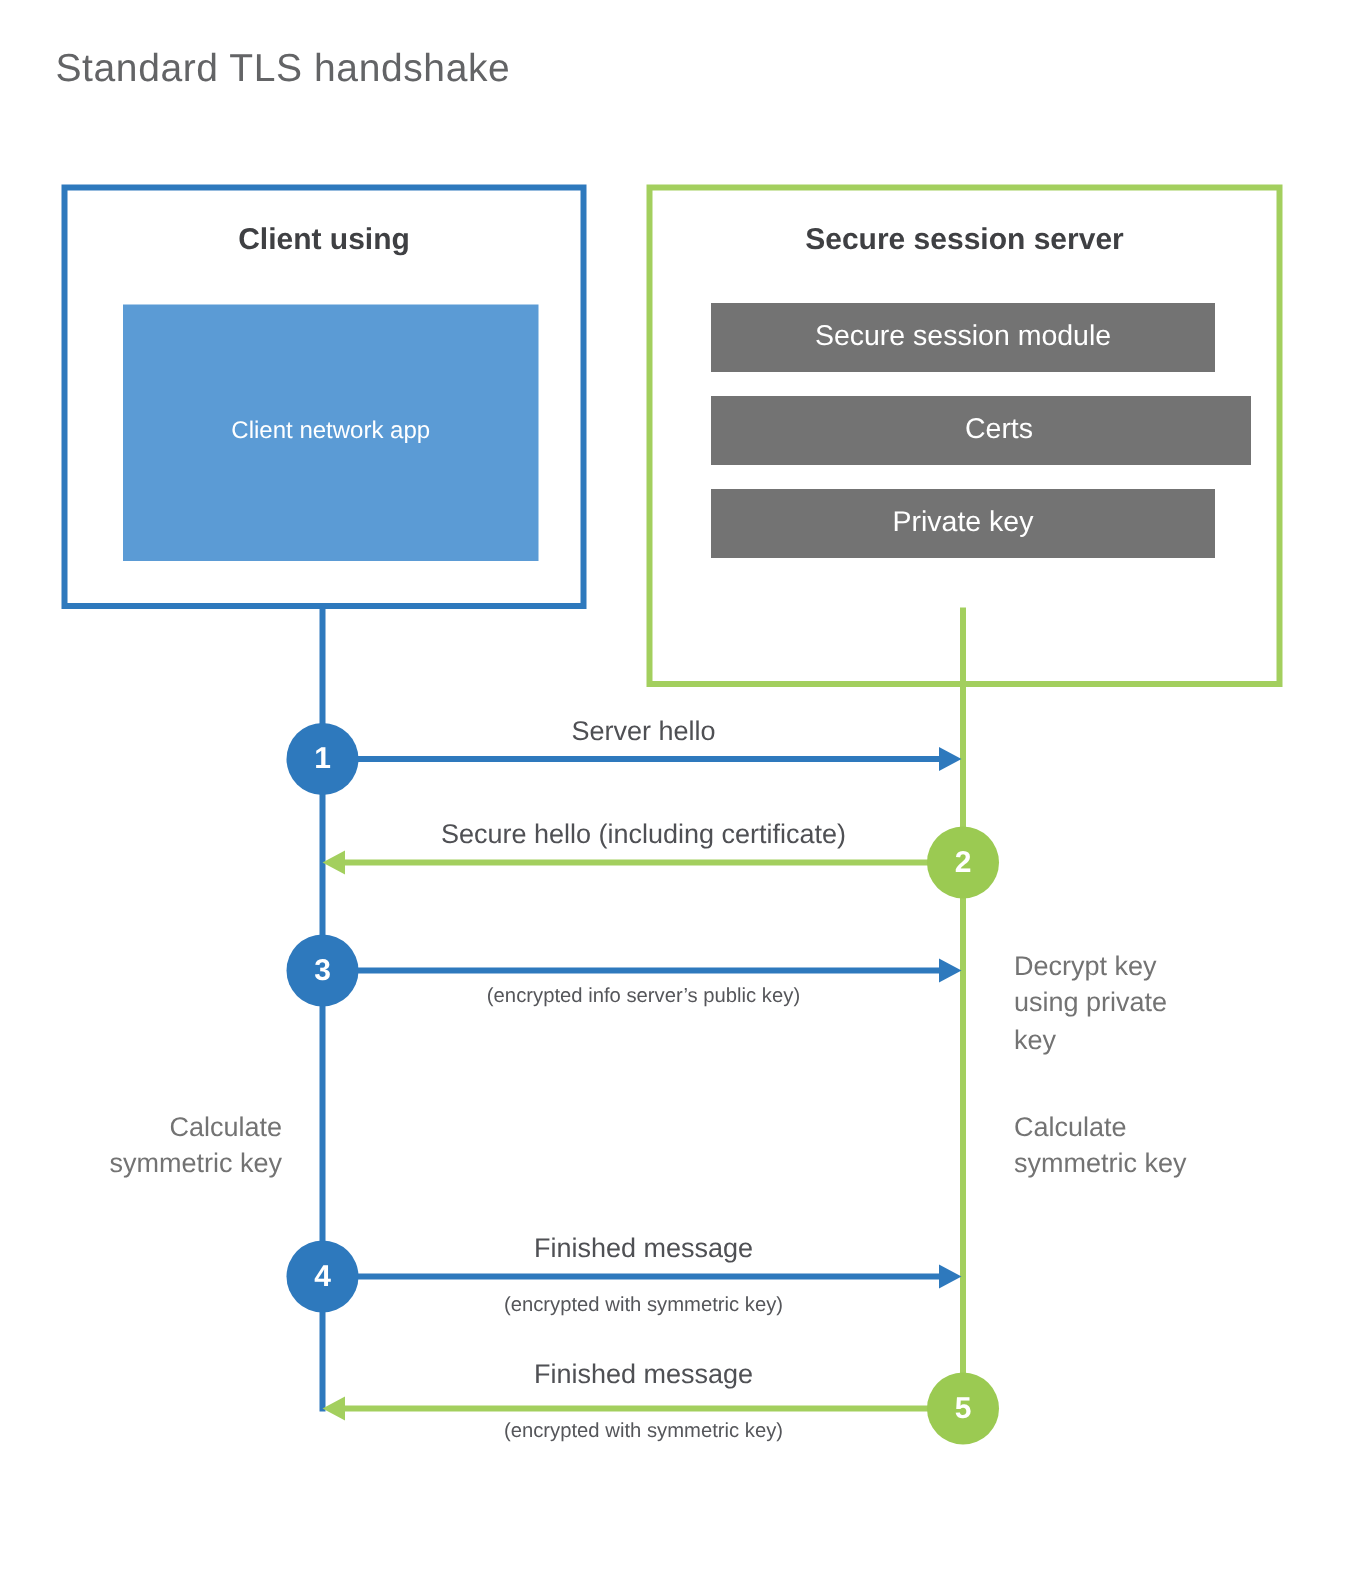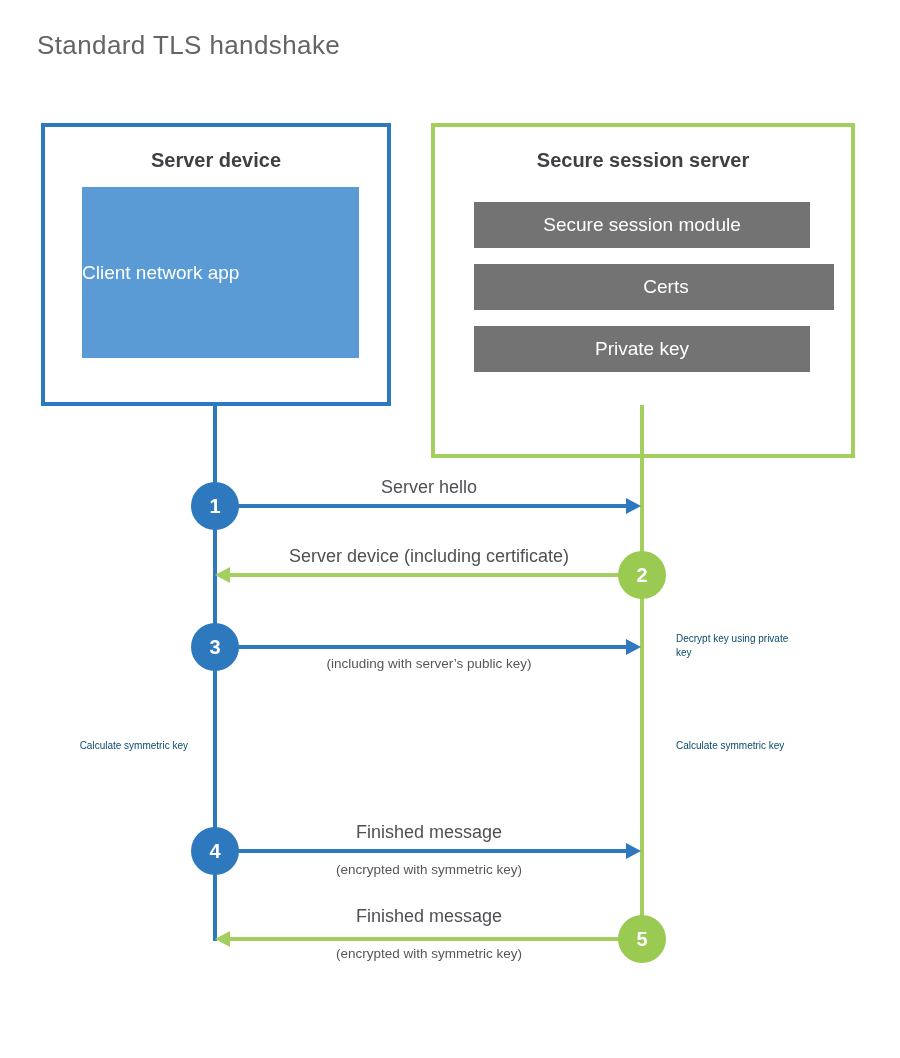--- a/index.html
+++ b/index.html
@@ -15,23 +15,23 @@
     position:absolute; top:123px; background:#ffffff;
     border:4px solid; box-sizing:border-box;
   }
   .client-box { left:41px;  width:350px; height:283px; border-color:#2e79bd; }
   .server-box { left:431px; width:424px; height:335px; border-color:#a3cf5e; }
   .box-title {
     margin-top:22px; text-align:center;
     font-size:20px; font-weight:700; color:#3f4043;
   }
   .client-module {
-    position:absolute; left:37px; top:60px; width:277px; height:171px;
+    position:absolute; left:37px; top:76px; width:277px; height:171px;
     background:#5b9bd5; color:#ffffff; display:flex; align-items:center;
-    justify-content:flex-start; text-align:center; font-size:19px; line-height:1.65;
+    justify-content:center; text-align:center; font-size:16px; line-height:1.65;
   }
   .client-module span { display:inline-block; max-width:175px; }
   .server-bar {
     position:absolute; left:39px; width:336px; height:46px;
     background:#737373; color:#ffffff; display:flex; align-items:center;
     justify-content:center; font-size:19px;
   }
   .bar-0 { top:75px; } .bar-1 { top:137px;padding-left:24px; } .bar-2 { top:199px; }
 
   .vline { position:absolute; top:405px; width:4px; height:536px; }
@@ -58,35 +58,35 @@
 
   .msg-label {
     position:absolute; left:217px; width:424px; text-align:center;
     font-size:18px; color:#4f5054;
   }
   .msg-sub {
     position:absolute; left:217px; width:424px; text-align:center;
     font-size:13.5px; color:#55565a;
   }
   .side-note {
-    position:absolute; font-size:10px; color:#0c4a6e; line-height:1.35;
+    position:absolute; font-size:18px; color:#737373; line-height:1.35;
   }
   .note-decrypt    { left:676px; top:632px; width:128px; text-align:left; }
   .note-calc-left  { left:56px;  top:739px; width:132px; text-align:right; }
   .note-calc-right { left:676px; top:739px; width:140px; text-align:left; }
 </style>
 </head>
 <body>
 
 <div class="canvas">
 
   <div class="page-title">Standard TLS handshake</div>
 
   <div class="device-box client-box">
-    <div class="box-title">Server device</div>
+    <div class="box-title">Client using</div>
     <div class="client-module">
       <span>Client network app</span>
     </div>
   </div>
 
   <div class="device-box server-box">
     <div class="box-title">Secure session server</div>
     <div class="server-bar bar-0">
       <span>Secure session module</span>
     </div>
@@ -102,26 +102,26 @@
   <div class="vline vline-green"></div>
 
   <div class="step-circle blue-bg" style="left:191px; top:482px;">1</div>
   <div class="arrow-line line-blue" style="left:215px; top:504px;"></div>
   <div class="arrow-head head-right" style="left:626px; top:498px;"></div>
   <div class="msg-label" style="top:477px;">Server hello</div>
 
   <div class="step-circle green-bg" style="left:618px; top:551px;">2</div>
   <div class="arrow-line line-green" style="left:230px; top:573px;"></div>
   <div class="arrow-head head-left" style="left:215px; top:567px;"></div>
-  <div class="msg-label" style="top:546px;">Server device (including certificate)</div>
+  <div class="msg-label" style="top:546px;">Secure hello (including certificate)</div>
 
   <div class="step-circle blue-bg" style="left:191px; top:623px;">3</div>
   <div class="arrow-line line-blue" style="left:215px; top:645px;"></div>
   <div class="arrow-head head-right" style="left:626px; top:639px;"></div>
-  <div class="msg-sub" style="top:656px;">(including with server’s public key)</div>
+  <div class="msg-sub" style="top:656px;">(encrypted info server’s public key)</div>
 
   <div class="step-circle blue-bg" style="left:191px; top:827px;">4</div>
   <div class="arrow-line line-blue" style="left:215px; top:849px;"></div>
   <div class="arrow-head head-right" style="left:626px; top:843px;"></div>
   <div class="msg-label" style="top:822px;">Finished message</div>
   <div class="msg-sub" style="top:862px;">(encrypted with symmetric key)</div>
 
   <div class="step-circle green-bg" style="left:618px; top:915px;">5</div>
   <div class="arrow-line line-green" style="left:230px; top:937px;"></div>
   <div class="arrow-head head-left" style="left:215px; top:931px;"></div>

